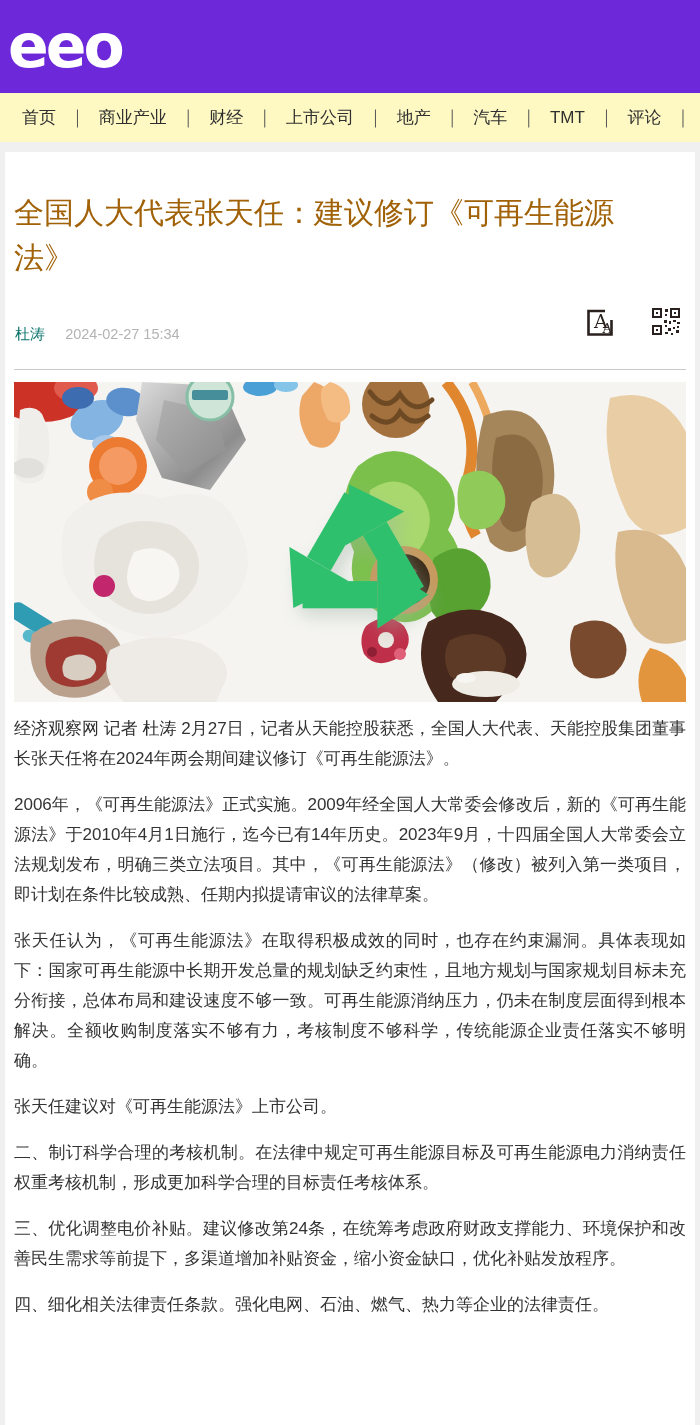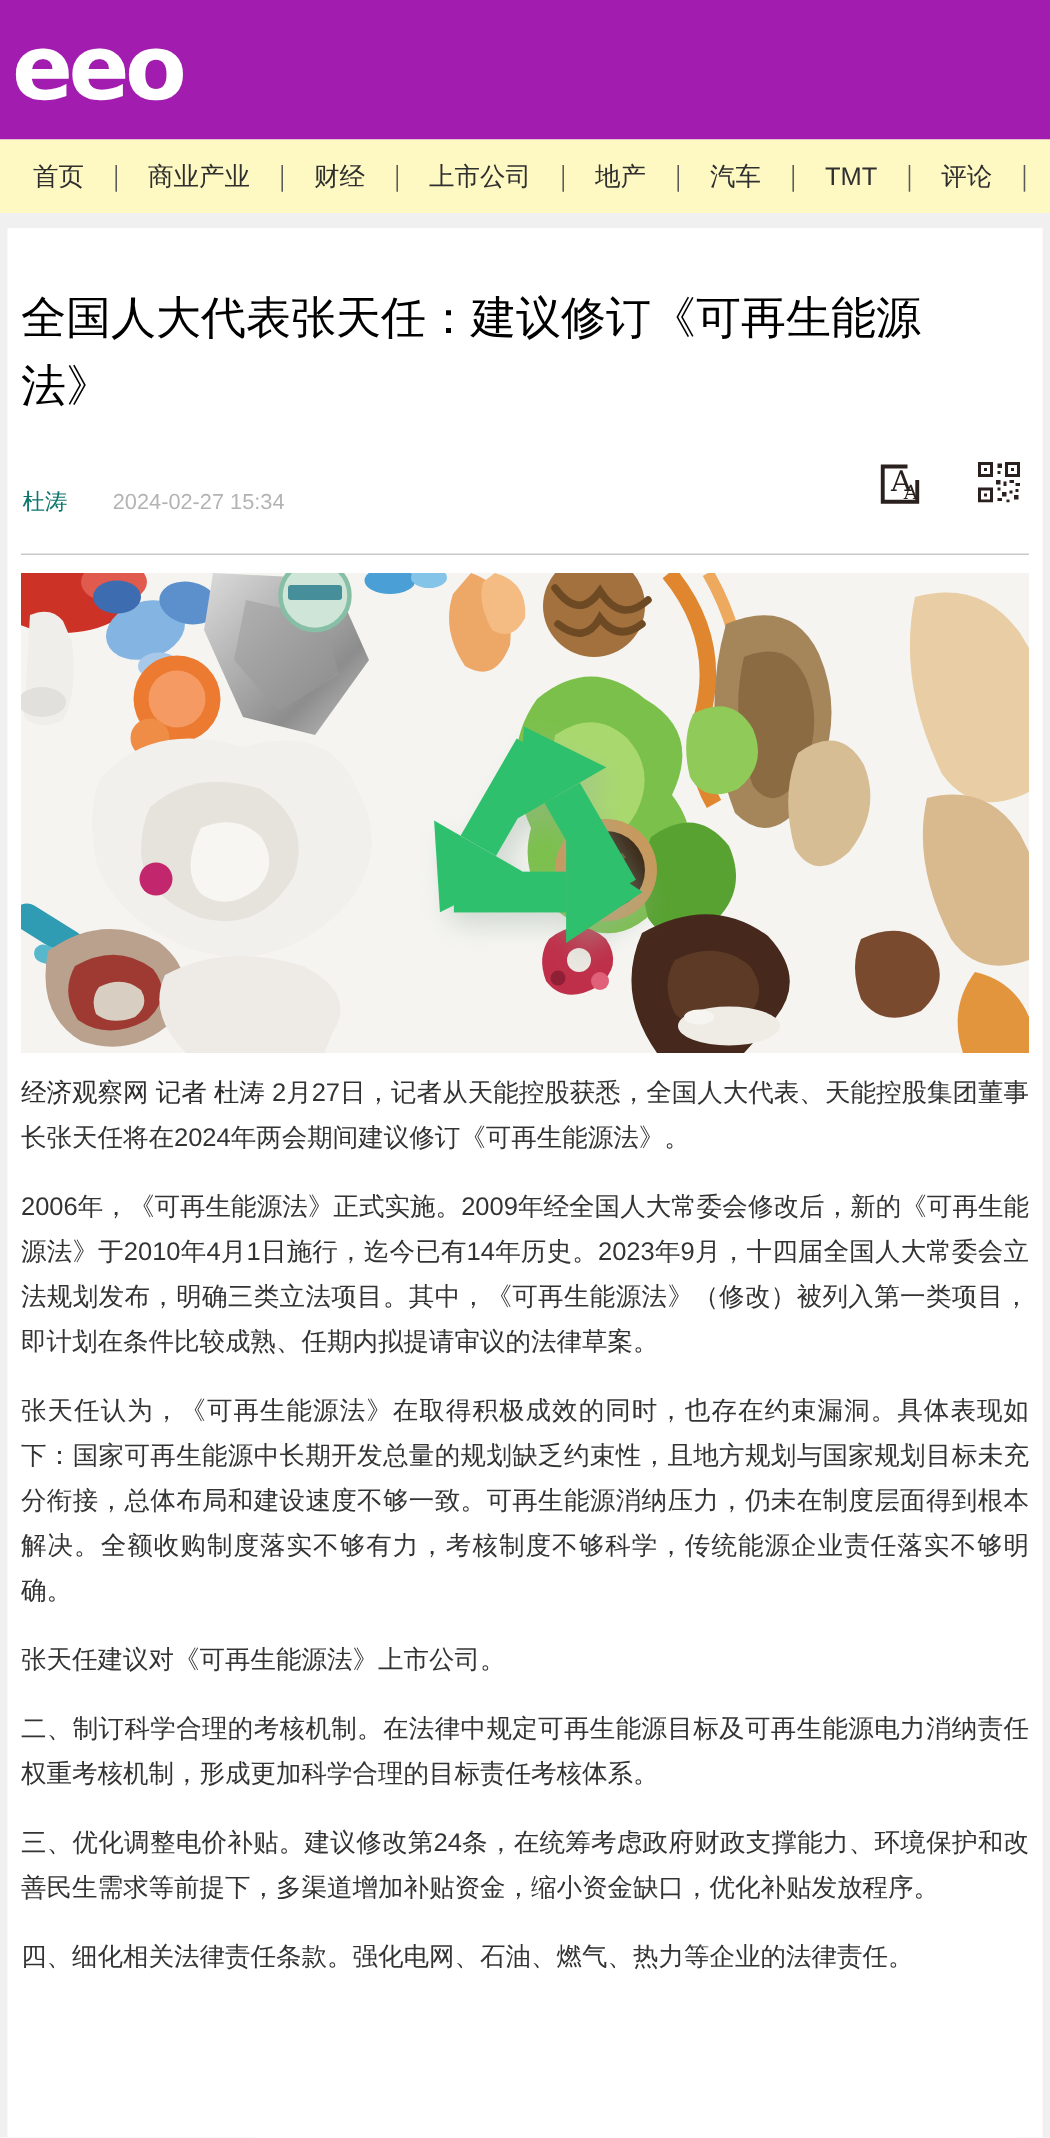--- a/index.html
+++ b/index.html
@@ -4,21 +4,21 @@
 <style>
   html,body{margin:0;padding:0}
   body{
     width:700px;height:1425px;overflow:hidden;
     background:#f0f0f0;
     font-family:"Liberation Sans","DejaVu Sans",sans-serif;
     color:#333;
   }
   
   .site-header{
-    height:93px;background:#a21caf;
+    height:93px;background:#6d28d9;
     display:flex;align-items:center;
     padding-left:8px;box-sizing:border-box;
   }
   .logo{display:flex;align-items:flex-end;color:#fff;text-decoration:none;cursor:pointer}
   .logo-latin{
     font-family:"DejaVu Sans",sans-serif;
     font-size:60px;font-weight:700;line-height:.76;letter-spacing:-3px;
   }
   .logo-right{margin-left:7px;display:flex;flex-direction:column;align-items:flex-start}
   .logo-cn{
@@ -38,26 +38,26 @@
   }
   .nav a{color:#2f2f2f;text-decoration:none;cursor:pointer}
   .nav .sep{color:#5a5a5a;margin:0 13px;font-weight:300;transform:scaleY(1.05)}
   
   .card{
     margin:10px 5px 0;background:#fff;
     padding:0 9px;box-sizing:border-box;min-height:1273px;
   }
   .title{
     margin:0;padding-top:38px;max-width:620px;
-    font-size:30px;line-height:45px;font-weight:300;color:#000000;
+    font-size:30px;line-height:45px;font-weight:300;color:#a16207;
   }
   .meta{position:relative;margin-top:28px;height:38px}
   .meta-left{position:absolute;left:1px;bottom:2px;font-size:15px}
   .meta-author{color:#0f766e}
-  .meta-date{color:#b3b3b3;margin-left:26px;font-size:14.5px}
+  .meta-date{color:#b3b3b3;margin-left:16px;font-size:14.5px}
   .meta-icons{position:absolute;right:6px;top:0;display:flex;gap:37px;align-items:flex-start}
   .icon-btn{background:none;border:0;padding:0;cursor:pointer;line-height:0}
   .divider{border:0;border-top:1px solid #c9c9c9;margin:23px 0 0}
   .hero{margin-top:12px;display:block;width:672px;height:320px}
   
   .article-body p{
     font-size:17px;line-height:30px;color:#333;
     margin:16px 0 0;text-align:justify;
   }
   .article-body p.lead{margin-top:12px}

